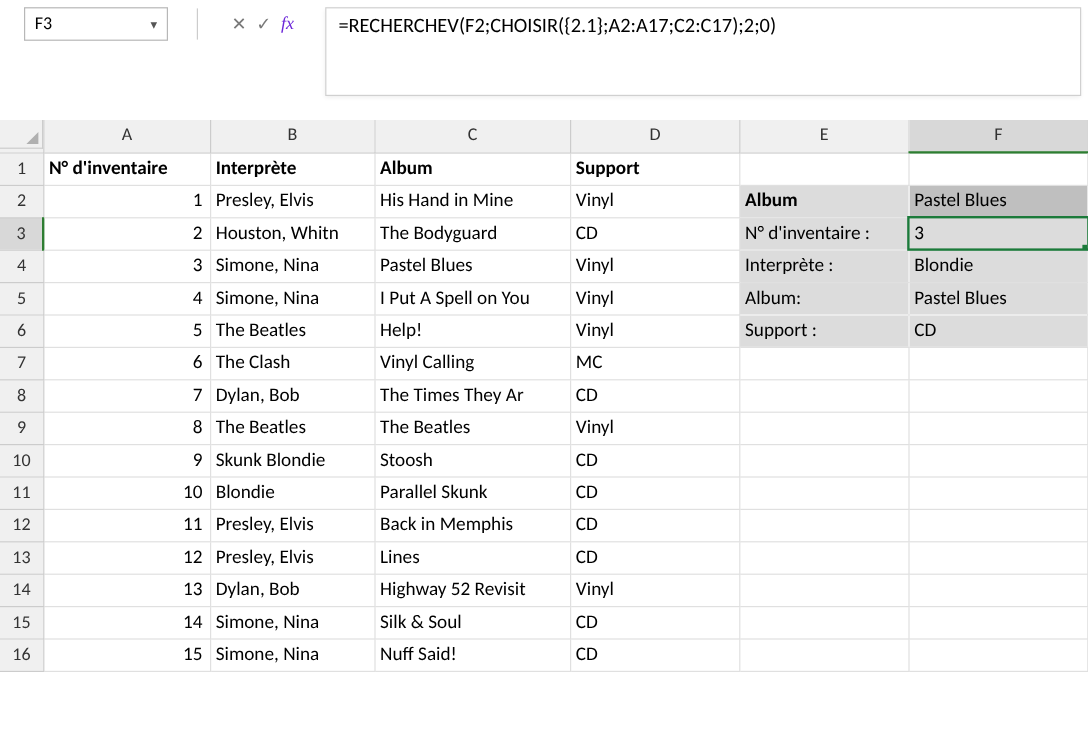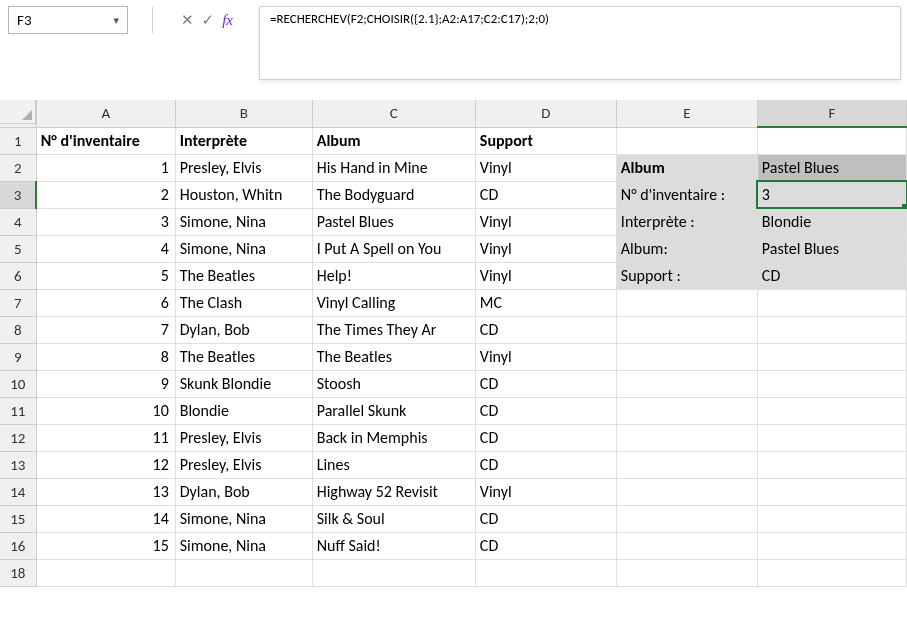--- a/index.html
+++ b/index.html
@@ -9,21 +9,21 @@
     font-size: 16px;
     background: #ffffff;
     color: #000;
     width: 907px;
     height: 617px;
     overflow: hidden;
   }
   .formula-bar {
     display: flex;
     align-items: flex-start;
-    padding: 6px 6px 0 8px;
+    padding: 6px 6px 0 20px;
     gap: 22px;
   }
   .name-box {
     width: 120px;
     height: 28px;
     border: 1px solid #b7b7b7;
     background: #fff;
     display: flex;
     align-items: center;
     padding: 0 8px;
@@ -54,21 +54,21 @@
     font-family: "Times New Roman", serif;
     color: #6d28d9;
     font-size: 16px;
   }
   .formula-input {
     flex: 1;
     height: 74px;
     border: 1px solid #d0d0d0;
     background: #fff;
     padding: 4px 10px;
-    font-size: 13px;
+    font-size: 17px;
     font-family: Calibri, Arial, sans-serif;
     box-shadow: 0 2px 4px rgba(0,0,0,0.08);
   }
   .sheet {
     position: relative;
     margin-top: 20px;
   }
   .corner {
     position: absolute;
     left: 0; top: 0;
@@ -332,24 +332,15 @@
         </tr>
         <tr>
           <th class="row-header">16</th>
           <td class="num">15</td>
           <td>Simone, Nina</td>
           <td>Nuff Said!</td>
           <td>CD</td>
           <td></td>
           <td></td>
         </tr>
-        <tr>
-          <th class="row-header">18</th>
-          <td></td>
-          <td></td>
-          <td></td>
-          <td></td>
-          <td></td>
-          <td></td>
-        </tr>
       </tbody>
   </table>
 </div>
 
 </body></html>

